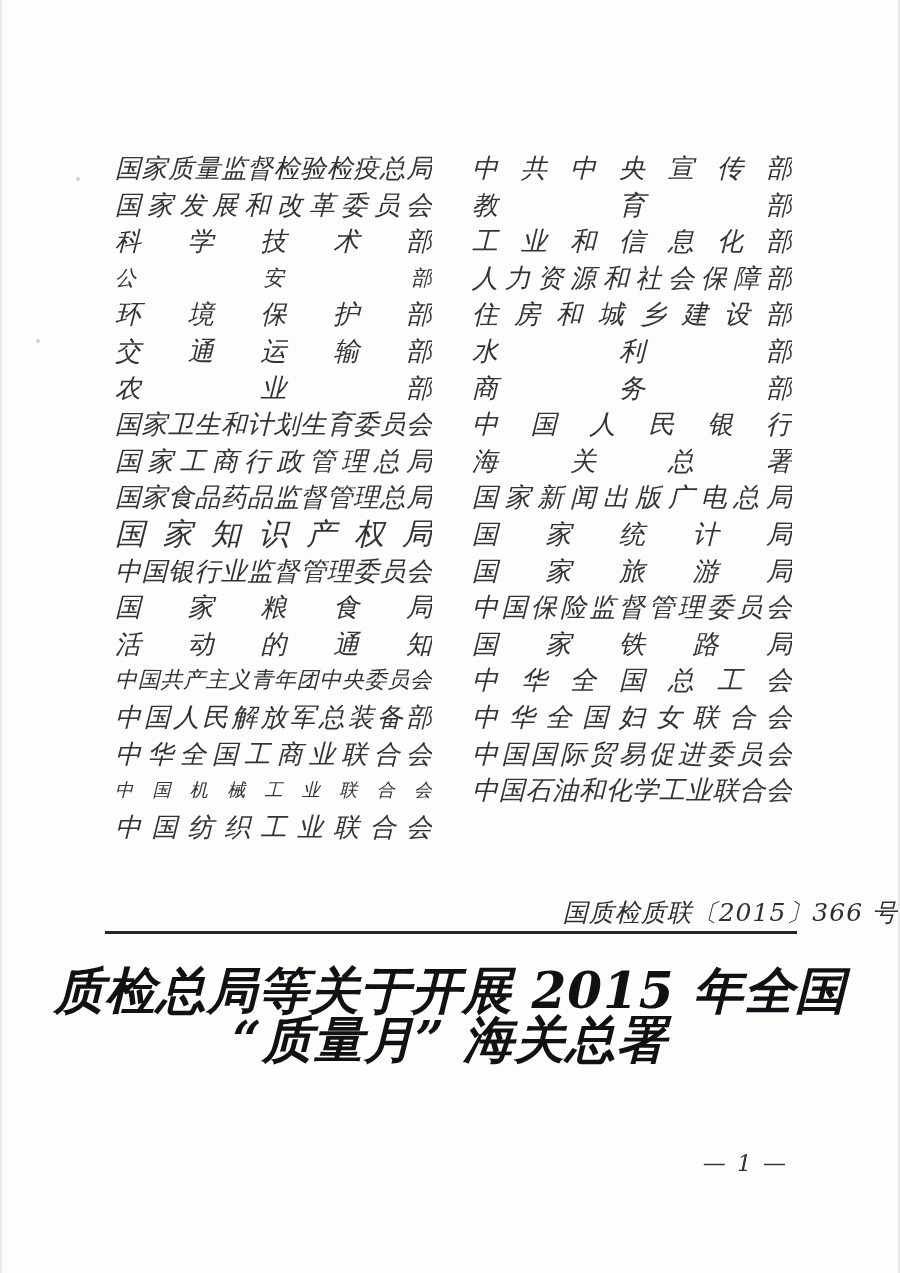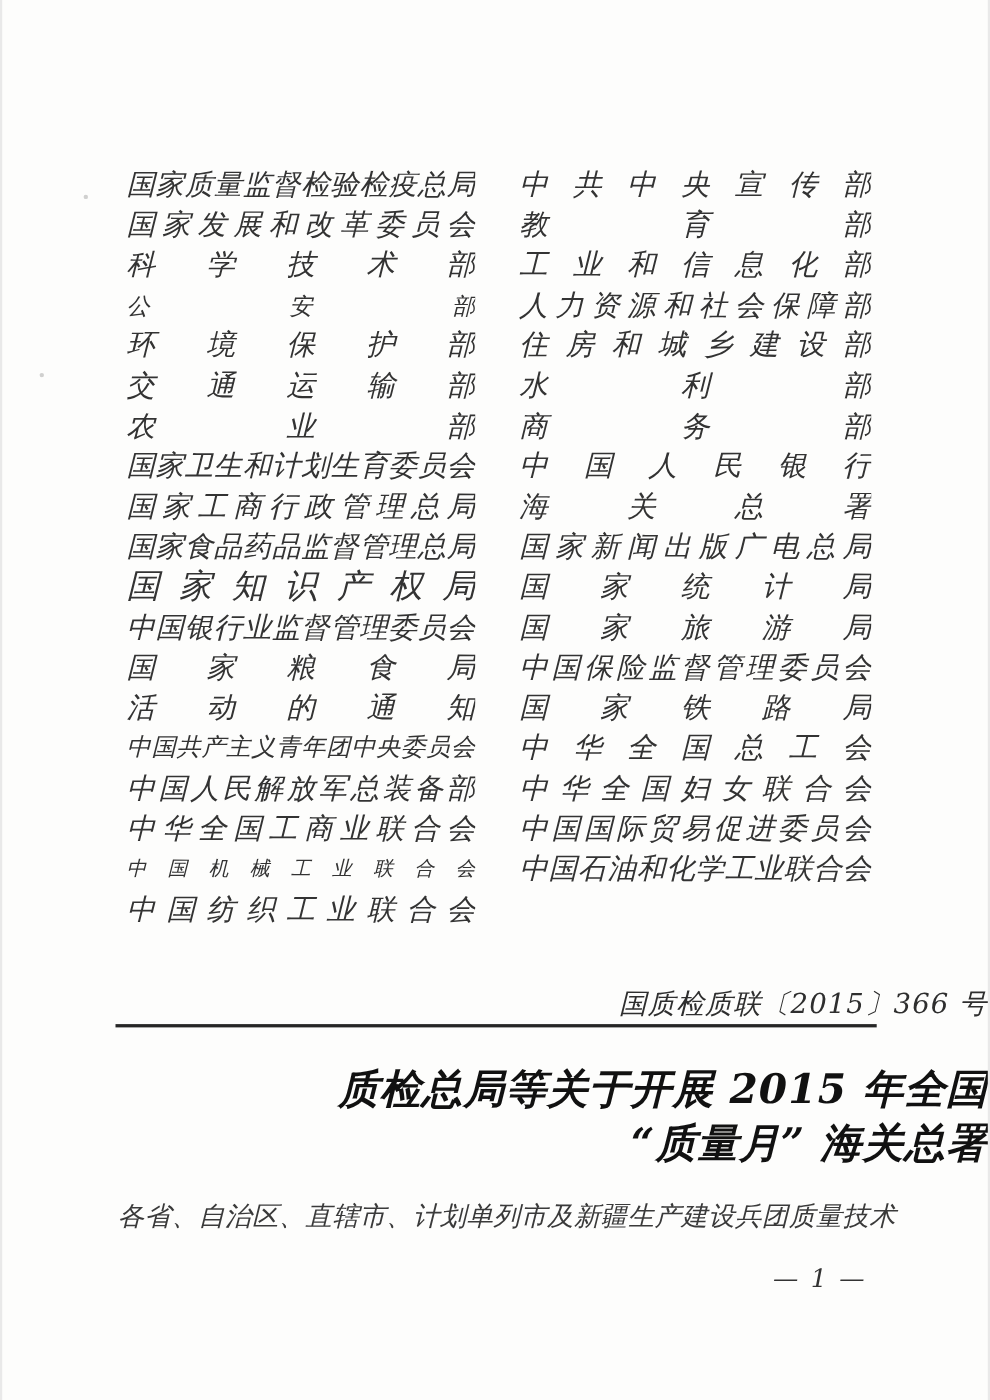--- a/index.html
+++ b/index.html
@@ -46,23 +46,23 @@
     left: 103px;
     width: 692px;
     height: 3px;
     background: #262626;
   }
   .doc-title {
     position: absolute;
     top: 966px;
     left: 0;
     width: 100%;
-    text-align: right;
+    text-align: center;
     font-weight: bold;
-    font-size: 37px;
+    font-size: 50px;
     line-height: 49px;
     color: #111;
     letter-spacing: 1px;
   }
   .body-line {
     position: absolute;
     top: 1090px;
     left: 105px;
     width: 712px;
     font-size: 24px;
@@ -138,20 +138,19 @@
 
   <div class="doc-number">国质检质联〔2015〕366 号</div>
 
   <div class="rule"></div>
 
   <div class="doc-title">
     <div>质检总局等关于开展 2015 年全国</div>
     <div>“质量月” 海关总署</div>
   </div>
 
-  <div class="body-line">各省、自治区、直辖市、计划单列市及新疆生产建设兵团质量技术</div>
 
   <div class="page-number">— 1 —</div>
 
   <div class="speck s1"></div>
   <div class="speck s2"></div>
 
 </div>
 
 </body></html>

